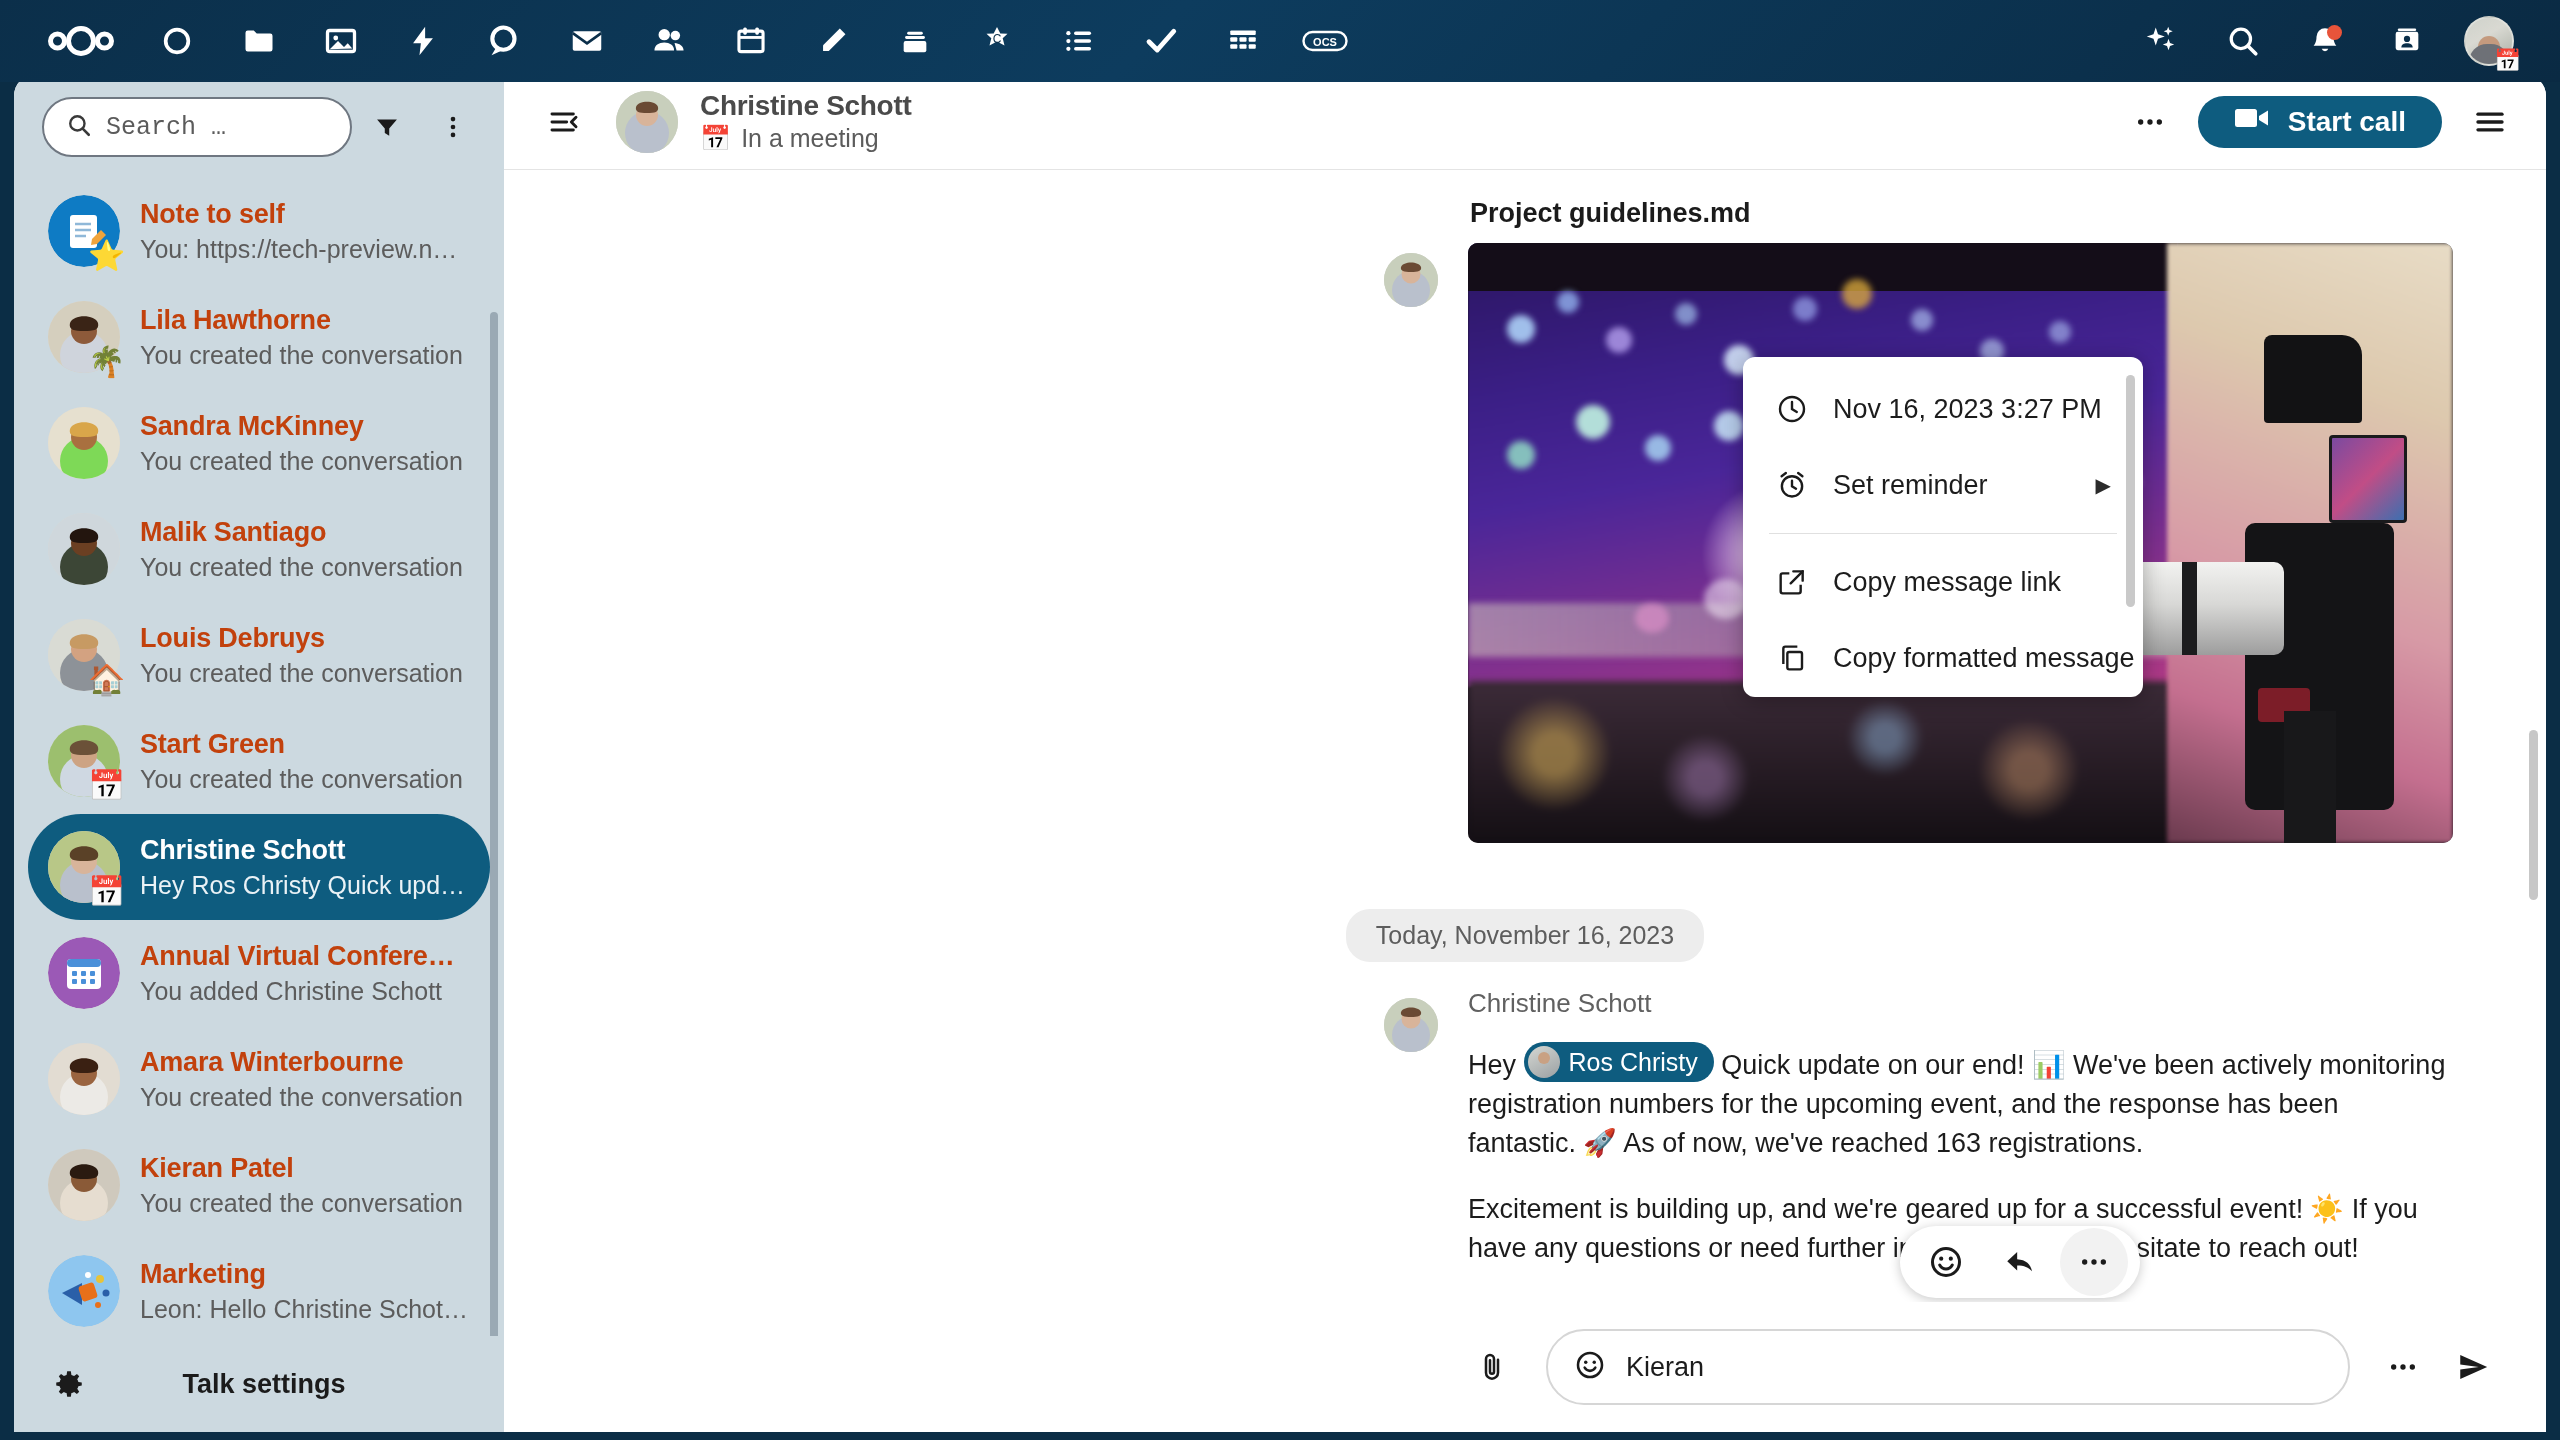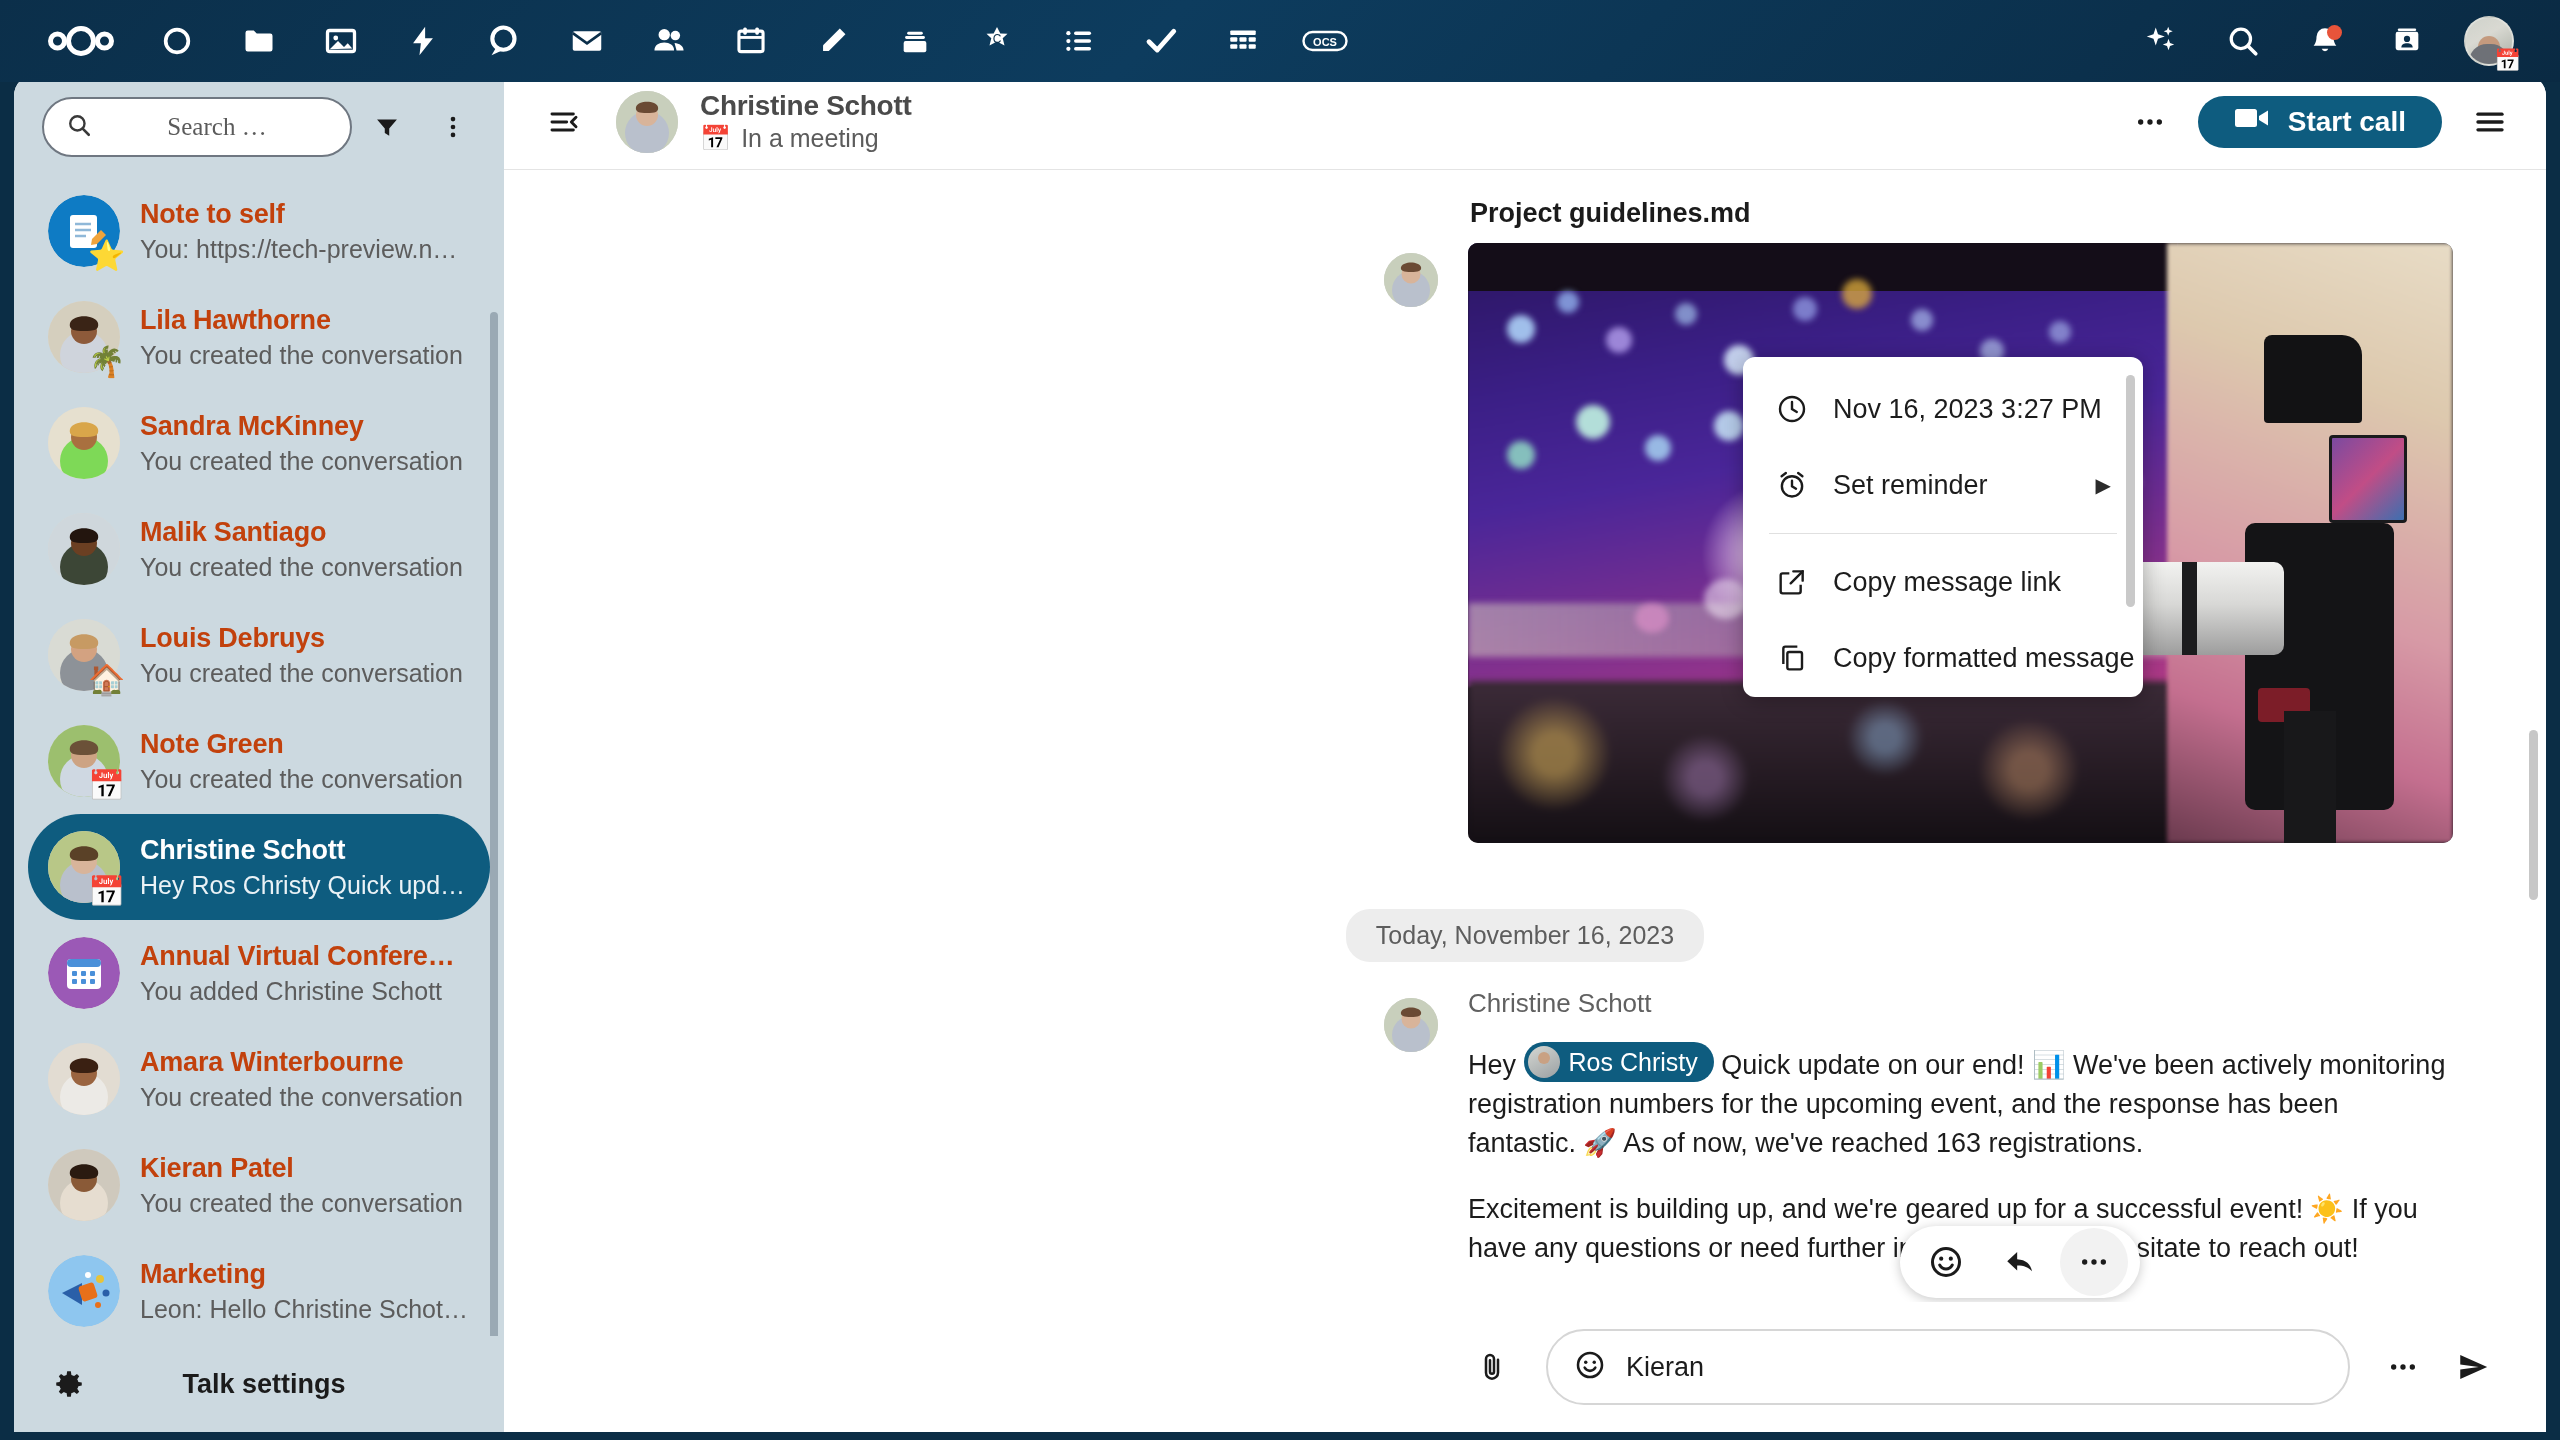--- a/index.html
+++ b/index.html
@@ -64,21 +64,21 @@
   }
   .sb-search-row {
     display: flex; align-items: center; padding: 22px 20px 14px 28px; gap: 4px;
   }
   .search-box {
     flex: 1; height: 60px; background: #fff; border: 2px solid #6f7781;
     border-radius: 32px; display: flex; align-items: center; padding: 0 22px; gap: 14px;
   }
   .search-box input {
     border: none; outline: none; font-size: 25px; color: #0369a1;
-    font-family: Liberation Serif, serif; background: transparent; width: 100%; text-align: center;
+    font-family: Liberation Mono, monospace; background: transparent; width: 100%;
   }
   .search-box input::placeholder { color: #5b5b5b; }
   .sb-iconbtn {
     width: 62px; height: 62px; display:flex; align-items:center; justify-content:center;
     cursor:pointer; border-radius: 50%;
   }
 
   .convlist { flex: 1; overflow: hidden; padding: 6px 14px 0 14px; position: relative; }
   .conv {
     display: flex; align-items: center; gap: 20px;
@@ -586,21 +586,21 @@
             <div class="conv-av-wrap">
               <div class="conv-av"><svg width="72" height="72" viewBox="0 0 72 72">
                   <rect width="72" height="72" fill="#9cbf6e"></rect>
                   <circle cx="36" cy="54" r="24" fill="#cfd8e2"></circle>
                   <circle cx="36" cy="30" r="13" fill="#cda383"></circle>
                   <path d="M22 22c3-9 25-9 28 0 1.5 7-4 8-14 8s-15.5-1-14-8z" fill="#6b5138"></path>
                 </svg></div>
               <span class="conv-badge">📅</span>
             </div>
             <div class="conv-text">
-              <div class="conv-name">Note Green</div>
+              <div class="conv-name">Start Green</div>
               <div class="conv-sub">You created the conversation</div>
             </div>
           </div>
           <div class="conv active">
             <div class="conv-av-wrap">
               <div class="conv-av"><svg width="72" height="72" viewBox="0 0 72 72">
                   <rect width="72" height="72" fill="#b8c787"></rect>
                   <circle cx="36" cy="54" r="24" fill="#b9c0cc"></circle>
                   <circle cx="36" cy="30" r="13" fill="#d8b49a"></circle>
                   <path d="M22 22c3-9 25-9 28 0 1.5 7-4 8-14 8s-15.5-1-14-8z" fill="#5a4127"></path>

